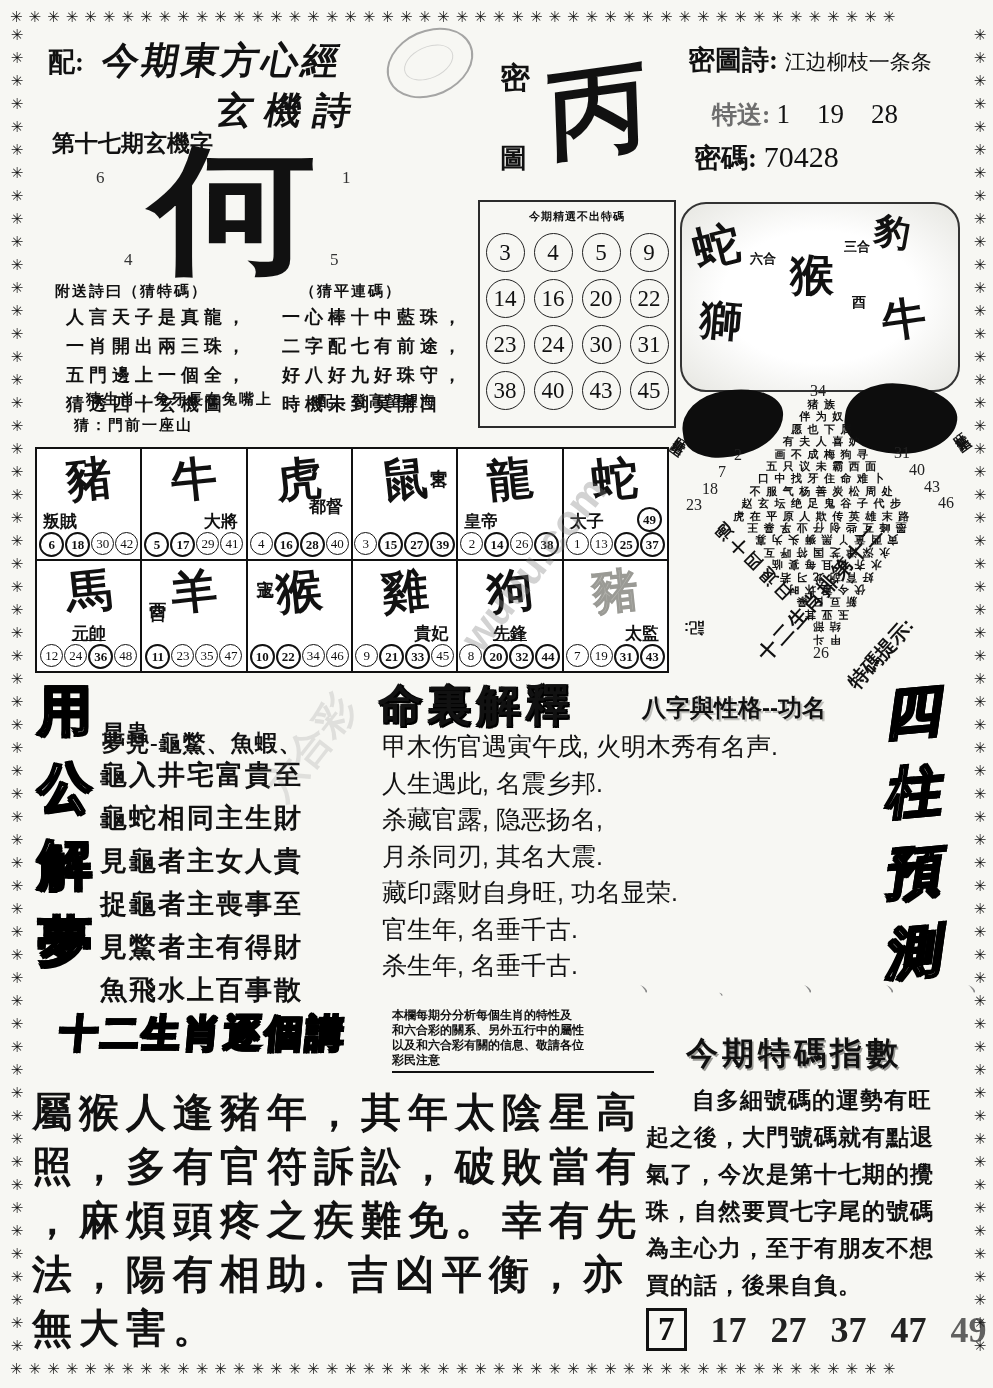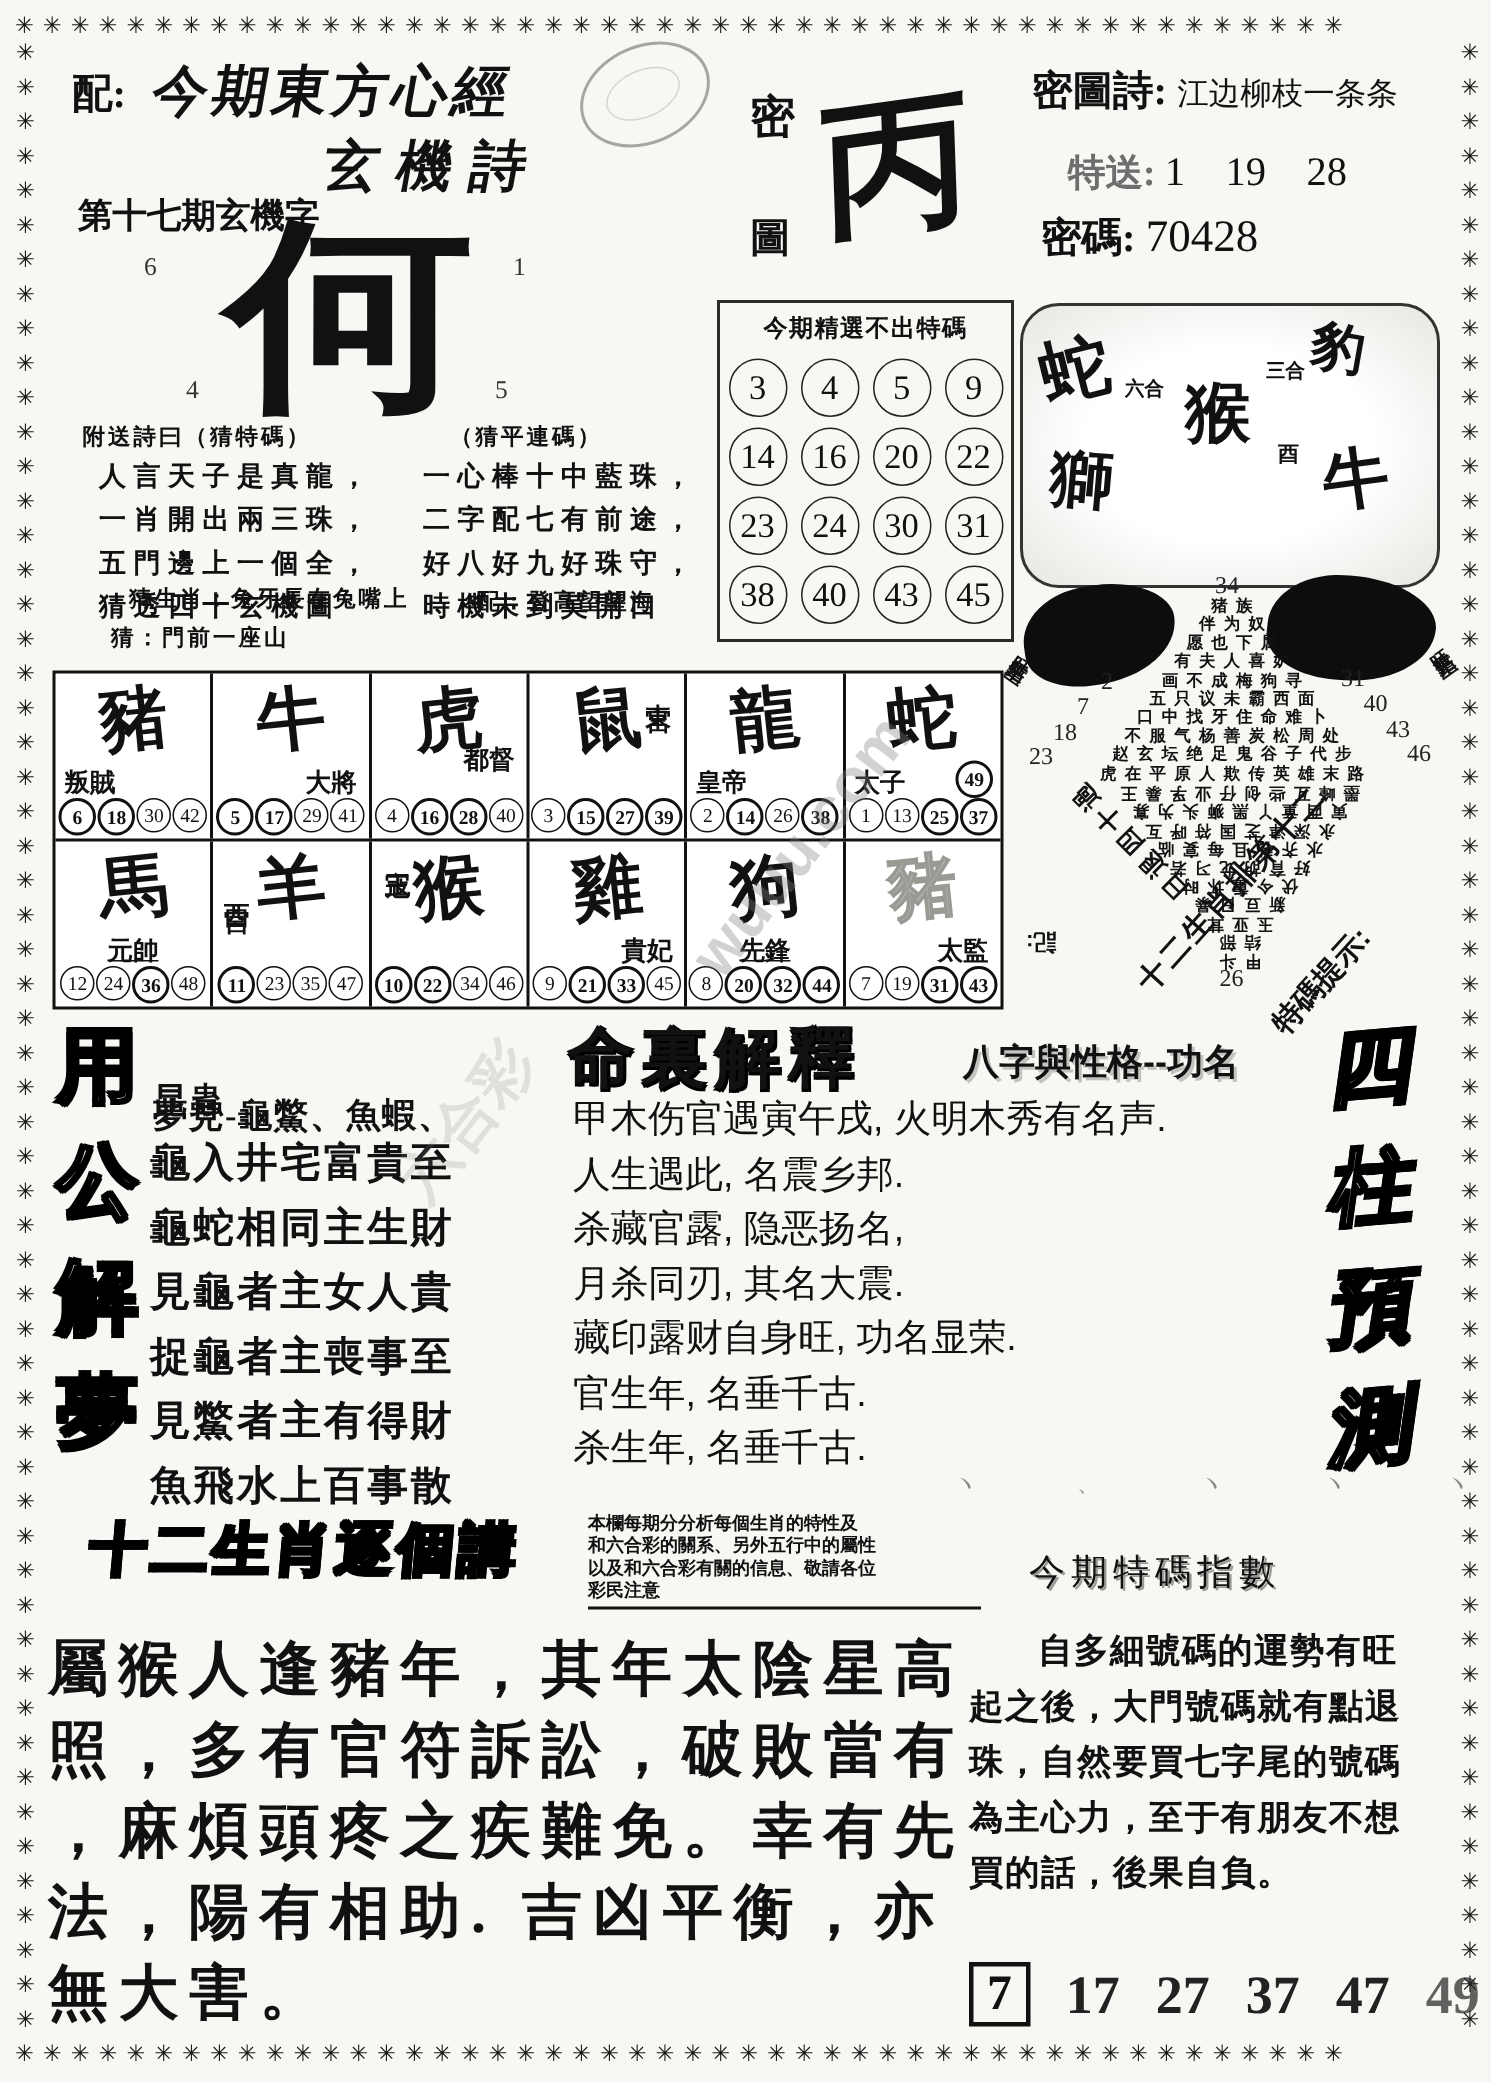--- a/index.html
+++ b/index.html
@@ -27,21 +27,21 @@
   .bigchar{font-size:138px;font-weight:900;line-height:1;letter-spacing:0;transform:scale(1.2,1);transform-origin:left top;}
   .corner{font-size:17px;color:#333;}
 
   
   .poemline{font-size:18px;font-weight:700;letter-spacing:5px;line-height:29px;white-space:nowrap;}
   .phead{font-size:15px;font-weight:700;letter-spacing:2px;}
   .hint{font-size:15px;font-weight:700;letter-spacing:2px;}
 
   
   .exbox{width:194px;height:224px;border:2px solid #2b2b2b;text-align:center;}
-  .extitle{font-size:16px;font-weight:600;letter-spacing:1px;margin-top:7px;}
+  .extitle{font-size:11px;font-weight:600;letter-spacing:1px;margin-top:7px;}
   .exgrid{display:flex;flex-wrap:wrap;justify-content:center;gap:7px 9px;margin-top:9px;}
   .cnum{display:flex;align-items:center;justify-content:center;width:37px;height:37px;border:1.6px solid #222;
         border-radius:50%;font-size:23px;font-weight:500;}
 
   
   .abox{width:276px;height:186px;border:2.5px solid #333;border-radius:26px;
         background:radial-gradient(ellipse at center,#ffffff 50%,#e6e6e1 100%);}
   .aglyph{font-weight:900;line-height:1;}
   .asmall{font-size:13px;font-weight:700;font-family:"Liberation Sans","DejaVu Sans",sans-serif;}
 
@@ -93,21 +93,21 @@
   
   .sizhu div{font-size:56px;font-weight:900;margin-bottom:24px;line-height:1;transform:skew(-8deg,-5deg);}
 
   
   .sxtitle{font-size:38px;font-weight:900;letter-spacing:3px;transform:skewX(-5deg);}
   .notebox{width:262px;border-bottom:2.5px solid #111;padding-bottom:3px;}
   .noteline{font-family:"Liberation Sans","DejaVu Sans",sans-serif;font-size:12px;font-weight:700;line-height:15px;white-space:nowrap;}
   .hand{font-size:40px;font-weight:600;letter-spacing:7px;line-height:54px;white-space:nowrap;}
 
   
-  .idxtitle{font-size:24px;font-weight:400;letter-spacing:4px;text-shadow:1.5px 1.5px 0 #9a9a96;}
+  .idxtitle{font-size:32px;font-weight:700;letter-spacing:4px;text-shadow:1.5px 1.5px 0 #9a9a96;}
   .idxline{font-size:23px;font-weight:700;line-height:37px;letter-spacing:1px;white-space:nowrap;}
   .idxline:first-child{text-indent:2em;}
   .idxnums{display:flex;align-items:center;gap:24px;}
   .boxed{border:3.5px solid #111;padding:0 9px;font-size:33px;font-weight:800;}
   .idxn{font-size:36px;font-weight:600;color:#222;}
   .idxn:last-child{opacity:.7;}
 
   .wm{position:absolute;font-weight:800;color:rgba(125,125,125,.35);transform:rotate(-52deg);white-space:nowrap;
       font-family:"Liberation Sans","DejaVu Sans",sans-serif;}
   .scrib{color:#888;font-size:15px;letter-spacing:26px;}
@@ -424,20 +424,21 @@
       <div class="hand">，麻煩頭疼之疾難免。幸有先</div>
       <div class="hand">法，陽有相助. 吉凶平衡，亦</div>
       <div class="hand">無大害。</div>
     </div>
 
   <div class="abs scrib" style="left:636px;top:980px;">ヽ　、　ヽ　ヽ　ヽ</div>
   <div class="abs idxtitle" style="left:686px;top:1032px;">今期特碼指數</div>
   <div class="abs" style="left:646px;top:1082px;">
       <div class="idxline">自多細號碼的運勢有旺</div>
       <div class="idxline">起之後，大門號碼就有點退</div>
+      <div class="idxline">氣了，今次是第十七期的攪</div>
       <div class="idxline">珠，自然要買七字尾的號碼</div>
       <div class="idxline">為主心力，至于有朋友不想</div>
       <div class="idxline">買的話，後果自負。</div>
     </div>
   <div class="abs idxnums" style="left:646px;top:1308px;">
     <span class="boxed">7</span>
   <span class="idxn">17</span>
       <span class="idxn">27</span>
       <span class="idxn">37</span>
       <span class="idxn">47</span>

